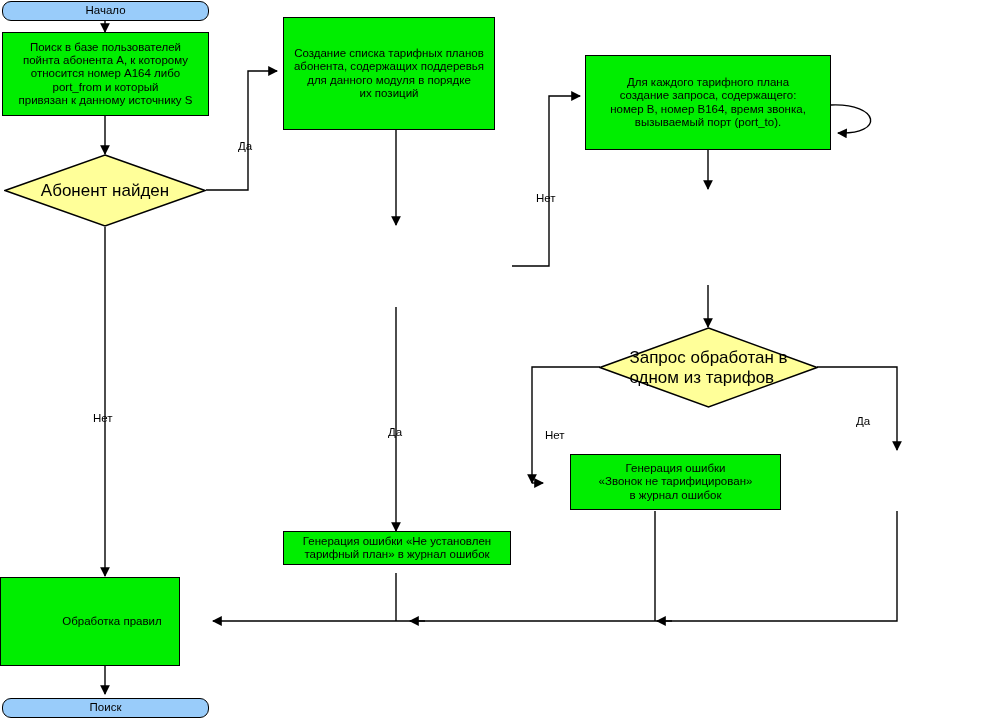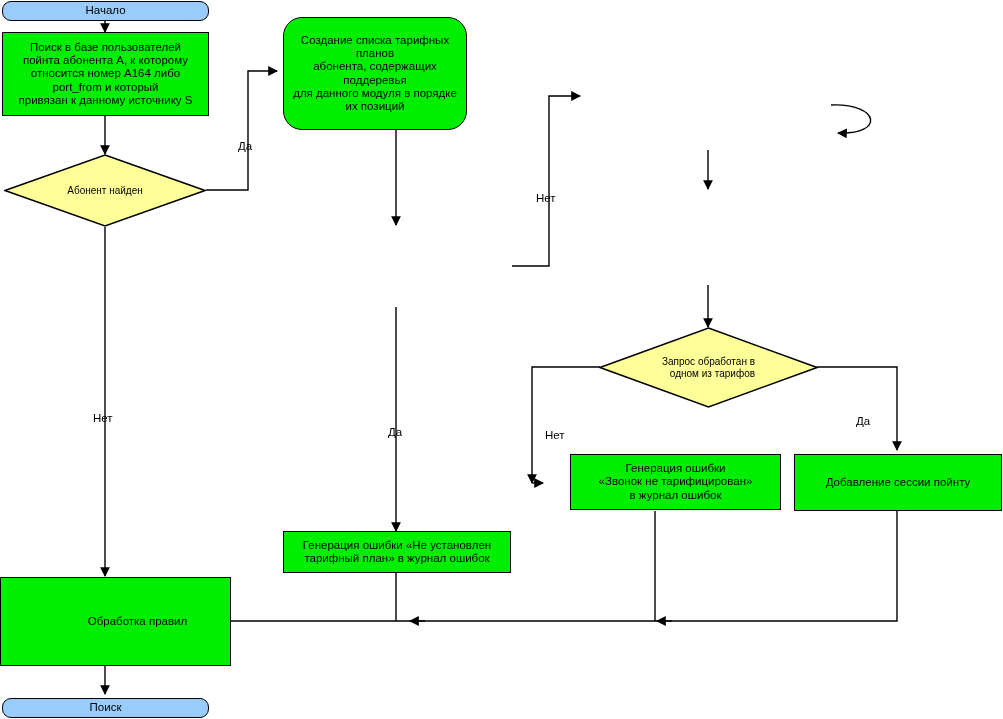--- a/index.html
+++ b/index.html
@@ -56,22 +56,22 @@
     left: 0; top: 0;
     width: 100%; height: 100%;
   }
   .decision-label {
     position: absolute;
     left: 0; top: 0;
     width: 100%; height: 100%;
     display: flex;
     align-items: center;
     justify-content: center;
-    text-align: right;
-    font-size: 10px;
+    text-align: left;
+    font-size: 17px;
     color: #000000;
     white-space: pre-line;
     line-height: 1.16;
   }
   .edge-label {
     position: absolute;
     font-size: 11.5px;
     color: #000000;
     z-index: 3;
     white-space: nowrap;
@@ -139,54 +139,57 @@
 привязан к данному источнику S</span>
   </div>
 
   <div class="decision-wrap" style="left:4px; top:154px; width:202px; height:73px;">
     <svg viewBox="0 0 202 73" preserveAspectRatio="none">
       <polygon points="101,1 201,36.5 101,72 1,36.5" fill="#ffff99" stroke="#000000" stroke-width="1.4"></polygon>
     </svg>
     <div class="decision-label">Абонент найден</div>
   </div>
 
-  <div class="node proc" style="left:283px; top:17px; width:184px; height:113px;border-radius:19px;">
+  <div class="node proc" style="left:283px; top:17px; width:212px; height:113px;">
     <span>Создание списка тарифных планов
 абонента, содержащих поддеревья
 для данного модуля в порядке
 их позиций</span>
   </div>
 
 
+  <div class="node proc" style="left:585px; top:55px; width:246px; height:95px;">
+    <span>Для каждого тарифного плана
+создание запроса, содержащего:
+номер B, номер B164, время звонка,
+вызываемый порт (port_to).</span>
+  </div>
 
 
   <div class="decision-wrap" style="left:599px; top:327px; width:219px; height:81px;">
     <svg viewBox="0 0 219 81" preserveAspectRatio="none">
       <polygon points="109.5,1 218,40.5 109.5,80 1,40.5" fill="#ffff99" stroke="#000000" stroke-width="1.4"></polygon>
     </svg>
     <div class="decision-label">Запрос обработан в
 одном из тарифов</div>
   </div>
 
   <div class="node proc" style="left:570px; top:454px; width:211px; height:56px;">
     <span>Генерация ошибки
 «Звонок не тарифицирован»
 в журнал ошибок</span>
   </div>
 
-  <div class="node proc" style="left:794px; top:454px; width:208px; height:57px;">
-    <span>Добавление сессии пойнту</span>
-  </div>
-
-  <div class="node proc" style="left:283px; top:531px; width:228px; height:42px;">
+
+  <div class="node proc" style="left:283px; top:531px; width:228px; height:34px;">
     <span>Генерация ошибки «Не установлен
 тарифный план» в журнал ошибок</span>
   </div>
 
-  <div class="node proc" style="left:0px; top:577px; width:231px; height:89px;padding-left:44px;">
+  <div class="node proc" style="left:0px; top:577px; width:180px; height:89px;padding-left:44px;">
     <span>Обработка правил</span>
   </div>
 
   <div class="node terminal" style="left:2px; top:698px; width:207px; height:20px;">
     <span>Поиск</span>
   </div>
 
   <div class="edge-label" style="left:238px; top:124px;">Да</div>
   <div class="edge-label" style="left:93px; top:396px;">Нет</div>
   <div class="edge-label" style="left:536px; top:176px;">Нет</div>

